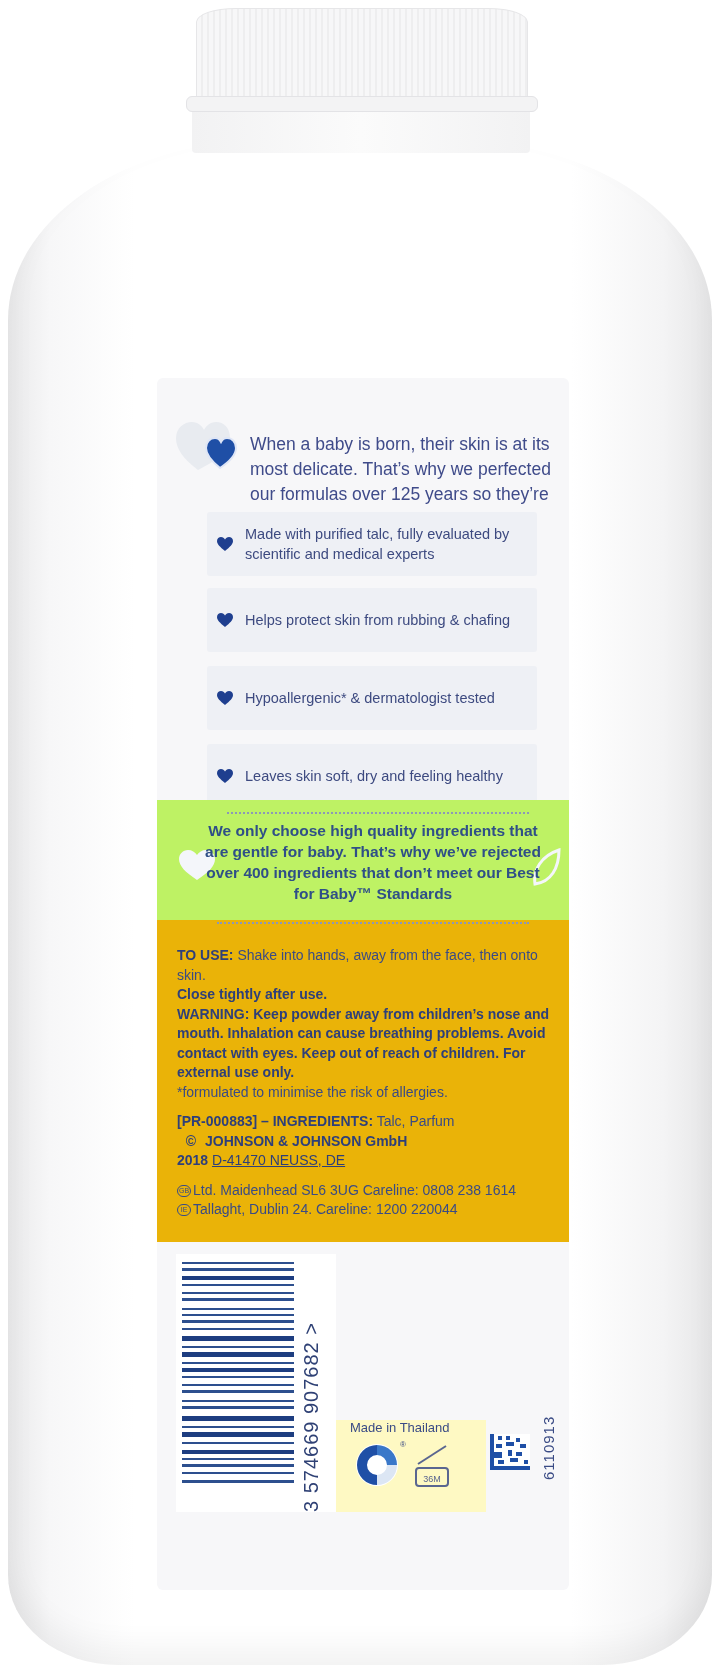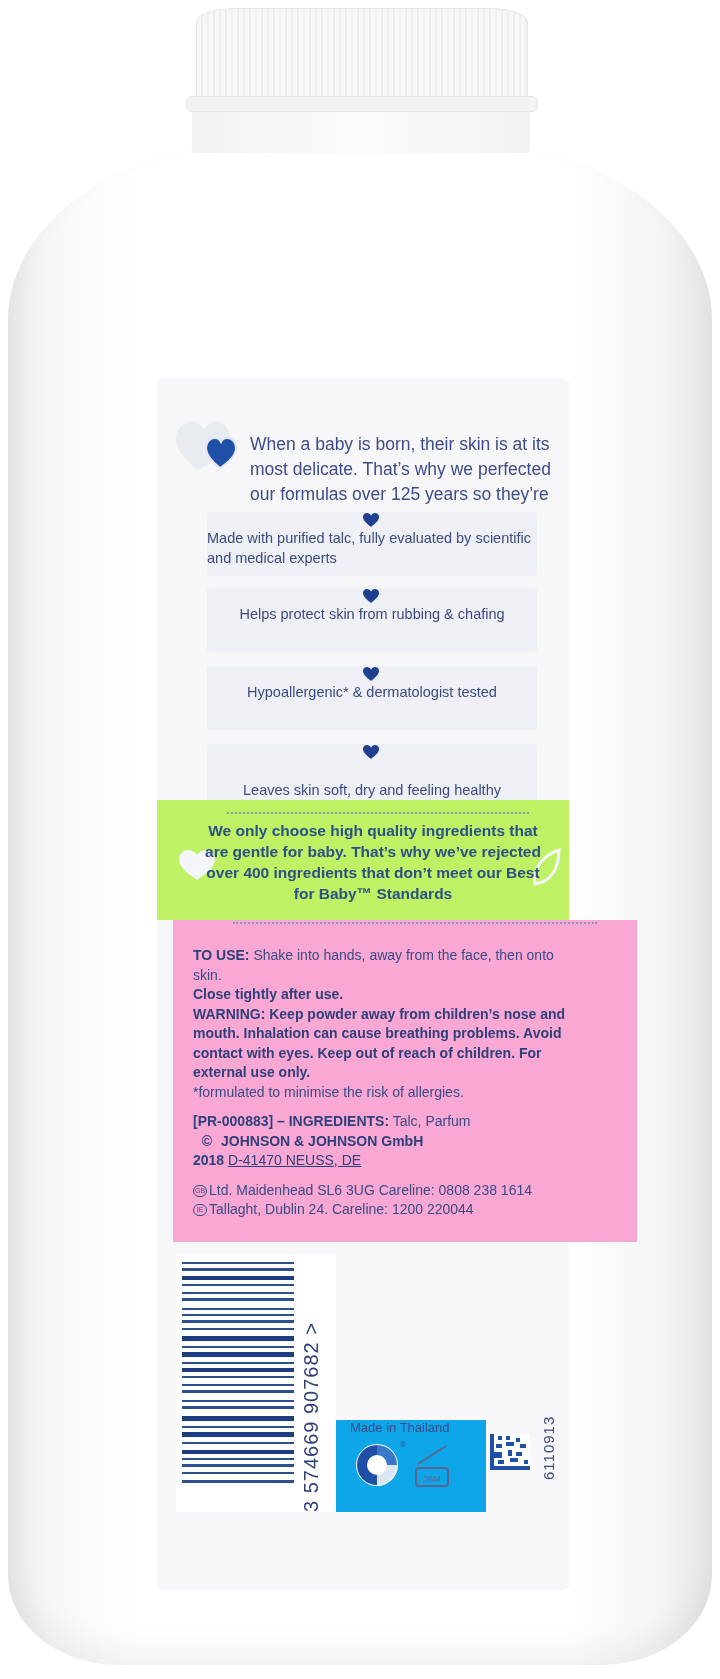--- a/index.html
+++ b/index.html
@@ -37,41 +37,41 @@
       position: absolute; left: 170px; top: 392px; width: 390px; height: 118px;
     }
     .intro-hearts { position: absolute; left: 6px; top: 26px; width: 70px; height: 60px; }
     .intro-text {
       position: absolute; left: 80px; top: 6px; width: 310px;
       color: #3f4b8a; font-size: 17.5px; line-height: 25px; margin-top: 34px;
     }
     .benefit {
       position: absolute; left: 207px; width: 330px; height: 66px;
       background: #eef0f5; border-radius: 3px;
-      display: flex; align-items: center; flex-direction: column;
+      display: flex; align-items: center;
     }
     .benefit .heart { width: 16px; height: 14px; margin-left: 10px; margin-right: 12px; flex: 0 0 16px; }
     .benefit .txt { color: #3d4a80; font-size: 14.5px; line-height: 20px; }
     .quality {
       position: absolute; left: 157px; top: 800px; width: 412px; height: 120px;
       background: #bef264;
     }
     .quality .dots {
       position: absolute; left: 70px; right: 40px; top: 12px; height: 0;
       border-top: 2px dotted #8b97b8;
     }
     .quality .txt {
       position: absolute; left: 40px; right: 20px; top: 20px;
       text-align: center; color: #2f4f87; font-weight: bold; font-size: 15.5px; line-height: 21px;
     }
     .quality .deco-heart { position: absolute; left: 22px; top: 50px; width: 36px; height: 32px; }
     .quality .deco-leaf { position: absolute; right: 8px; top: 48px; width: 30px; height: 40px; }
     .usage {
-      position: absolute; left: 173px; top: 920px; width: 464px; height: 322px;
-      background: #f9a8d4;
+      position: absolute; left: 157px; top: 920px; width: 412px; height: 322px;
+      background: #eab308;
     }
     .usage .dots {
       position: absolute; left: 60px; right: 40px; top: 2px; border-top: 2px dotted #8b97b8;
     }
     .usage .body {
       position: absolute; left: 20px; top: 26px; width: 390px;
       color: #3a4b85; font-size: 14px; line-height: 19.5px;
     }
     .usage b { color: #2e3f7a; }
     .usage .warn { font-weight: bold; color: #2e3f7a; }
@@ -84,21 +84,21 @@
       position: absolute; left: 176px; top: 1254px; width: 160px; height: 258px; background: #ffffff;
     }
     .barcode-bars { position: absolute; left: 6px; top: 6px; width: 118px; height: 228px; }
     .barcode-num {
       position: absolute; left: 124px; top: 0; width: 30px; height: 258px;
       writing-mode: vertical-rl; transform: rotate(180deg);
       font-family: "Liberation Sans", sans-serif; font-size: 20px; color: #2f4175;
       text-align: left; letter-spacing: 1px;
     }
     .origin {
-      position: absolute; left: 336px; top: 1420px; width: 150px; height: 92px; background: #0ea5e9; text-align: right;
+      position: absolute; left: 336px; top: 1420px; width: 150px; height: 92px; background: #fef9c3; text-align: right;
     }
     .origin .txt { position: absolute; left: 14px; top: 0; color: #3a4b85; font-size: 13px; }
     .origin .recycle { position: absolute; left: 18px; top: 22px; width: 46px; height: 46px; }
     .origin .pao { position: absolute; left: 76px; top: 22px; width: 40px; height: 48px; }
     .qr-box {
       position: absolute; left: 490px; top: 1434px; width: 40px; height: 36px;
     }
     .lot {
       position: absolute; left: 540px; top: 1370px; width: 24px; height: 110px;
       writing-mode: vertical-rl; transform: rotate(180deg);
@@ -134,21 +134,21 @@
       <path d="M8 14 C3 10 0 7 0 4 C0 1.5 2 0 4 0 C6 0 7 1 8 2.5 C9 1 10 0 12 0 C14 0 16 1.5 16 4 C16 7 13 10 8 14Z" fill="#1f3f8f"></path>
     </svg>
   <span class="txt">Helps protect skin from rubbing &amp; chafing</span>
 </div>
 <div class="benefit" style="top:666px;height:64px;">
   <svg class="heart" viewBox="0 0 16 14">
       <path d="M8 14 C3 10 0 7 0 4 C0 1.5 2 0 4 0 C6 0 7 1 8 2.5 C9 1 10 0 12 0 C14 0 16 1.5 16 4 C16 7 13 10 8 14Z" fill="#1f3f8f"></path>
     </svg>
   <span class="txt">Hypoallergenic* &amp; dermatologist tested</span>
 </div>
-<div class="benefit" style="top:744px;height:64px;gap:20px;">
+<div class="benefit" style="top:744px;height:64px;">
   <svg class="heart" viewBox="0 0 16 14">
       <path d="M8 14 C3 10 0 7 0 4 C0 1.5 2 0 4 0 C6 0 7 1 8 2.5 C9 1 10 0 12 0 C14 0 16 1.5 16 4 C16 7 13 10 8 14Z" fill="#1f3f8f"></path>
     </svg>
   <span class="txt">Leaves skin soft, dry and feeling healthy</span>
 </div>
 
 <div class="quality">
   <div class="dots"></div>
   <svg class="deco-heart" viewBox="0 0 36 32">
     <path d="M18 30 C6 22 0 16 0 9 C0 4 4 0 9 0 C13 0 16 2 18 5 C20 2 23 0 27 0 C32 0 36 4 36 9 C36 16 30 22 18 30Z" fill="#f4f6fa"></path>

